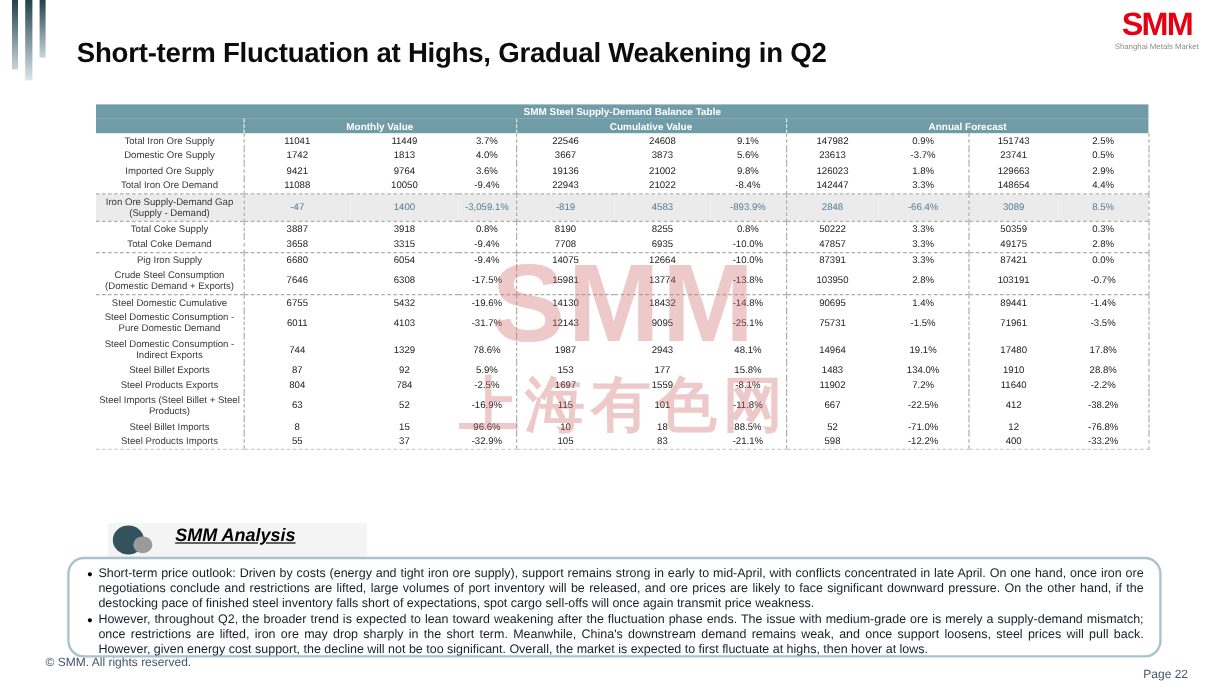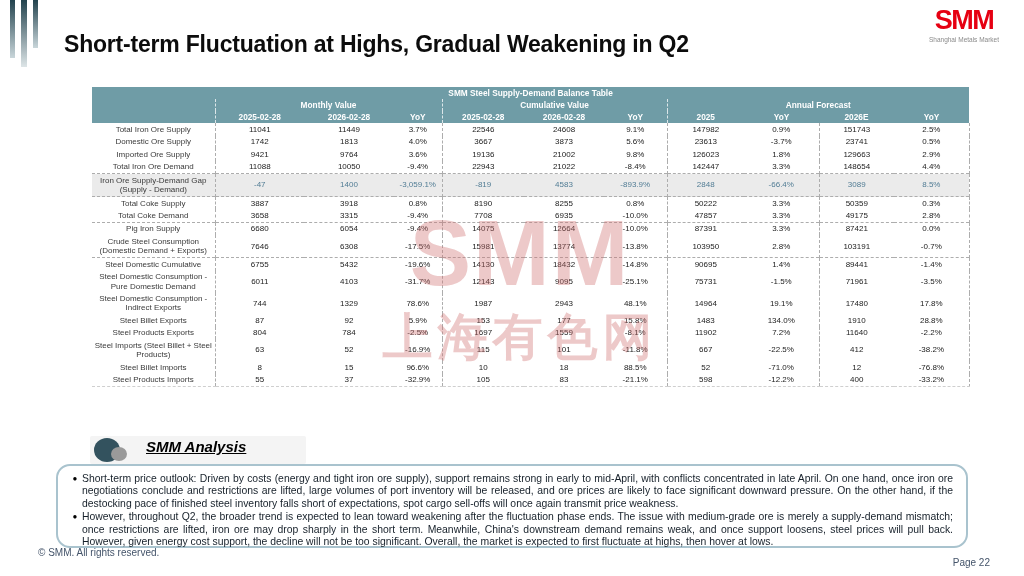--- a/index.html
+++ b/index.html
@@ -12,21 +12,21 @@
   .bar2{left:21px;width:6px;height:67px;background:linear-gradient(#22424d,#dde5e7)}
   .bar3{left:33px;width:5px;height:48px;background:linear-gradient(#22424d,#c9d6da)}
 
   .title{position:absolute;left:64px;top:31px;font-size:23px;font-weight:bold;color:#0c0c0c;letter-spacing:-.2px}
 
   .logo{position:absolute;right:14px;top:7px;width:92px;text-align:center}
   .logo-text{color:#e60012;font-weight:900;font-size:27px;line-height:1;letter-spacing:-1.5px}
   .logo-sub{font-size:6.5px;color:#8a8a8a;margin-top:2px;white-space:nowrap}
 
   
-  .tablewrap{position:absolute;left:92px;top:87px;width:877px}
+  .tablewrap{position:absolute;left:80px;top:87px;width:877px}
   table{width:100%;border-collapse:collapse;table-layout:fixed}
   thead td{background:#6f9ca6;color:#fff;font-weight:bold;font-size:8.3px;text-align:center;padding:1.5px 0;line-height:1.1}
   thead td.gdash{border-left:1px dashed rgba(255,255,255,.75)}
   thead tr.r3 td:nth-child(2),thead tr.r3 td:nth-child(5),thead tr.r3 td:nth-child(8){border-left:1px dashed rgba(255,255,255,.75)}
   tbody td{font-size:8px;text-align:center;color:#222;padding:1.5px 2px;line-height:1.18;vertical-align:middle}
   tbody td.lbl{color:#3a3a3a}
   tbody tr.sec td{border-top:1px dashed #adadad}
   tbody tr:last-child td{border-bottom:1px dashed #cfcfcf}
   tbody tr.gap td{background:#ebebeb}
   tbody tr.gap td.num{color:#527d95}
@@ -86,33 +86,20 @@
     <thead>
         <tr>
           <td colspan="11">SMM Steel Supply-Demand Balance Table</td>
         </tr>
         <tr>
           <td></td>
           <td colspan="3" class="gdash">Monthly Value</td>
           <td colspan="3" class="gdash">Cumulative Value</td>
           <td colspan="4" class="gdash">Annual Forecast</td>
         </tr>
-        <tr class="r3">
-          <td></td>
-          <td>2025-02-28</td>
-          <td>2026-02-28</td>
-          <td>YoY</td>
-          <td>2025-02-28</td>
-          <td>2026-02-28</td>
-          <td>YoY</td>
-          <td>2025</td>
-          <td>YoY</td>
-          <td>2026E</td>
-          <td>YoY</td>
-        </tr>
       </thead>
     <tbody>
         <tr class="">
           <td class="lbl">Total Iron Ore Supply</td>
           <td class="num">11041</td>
           <td class="num">11449</td>
           <td class="num">3.7%</td>
           <td class="num">22546</td>
           <td class="num">24608</td>
           <td class="num">9.1%</td>

